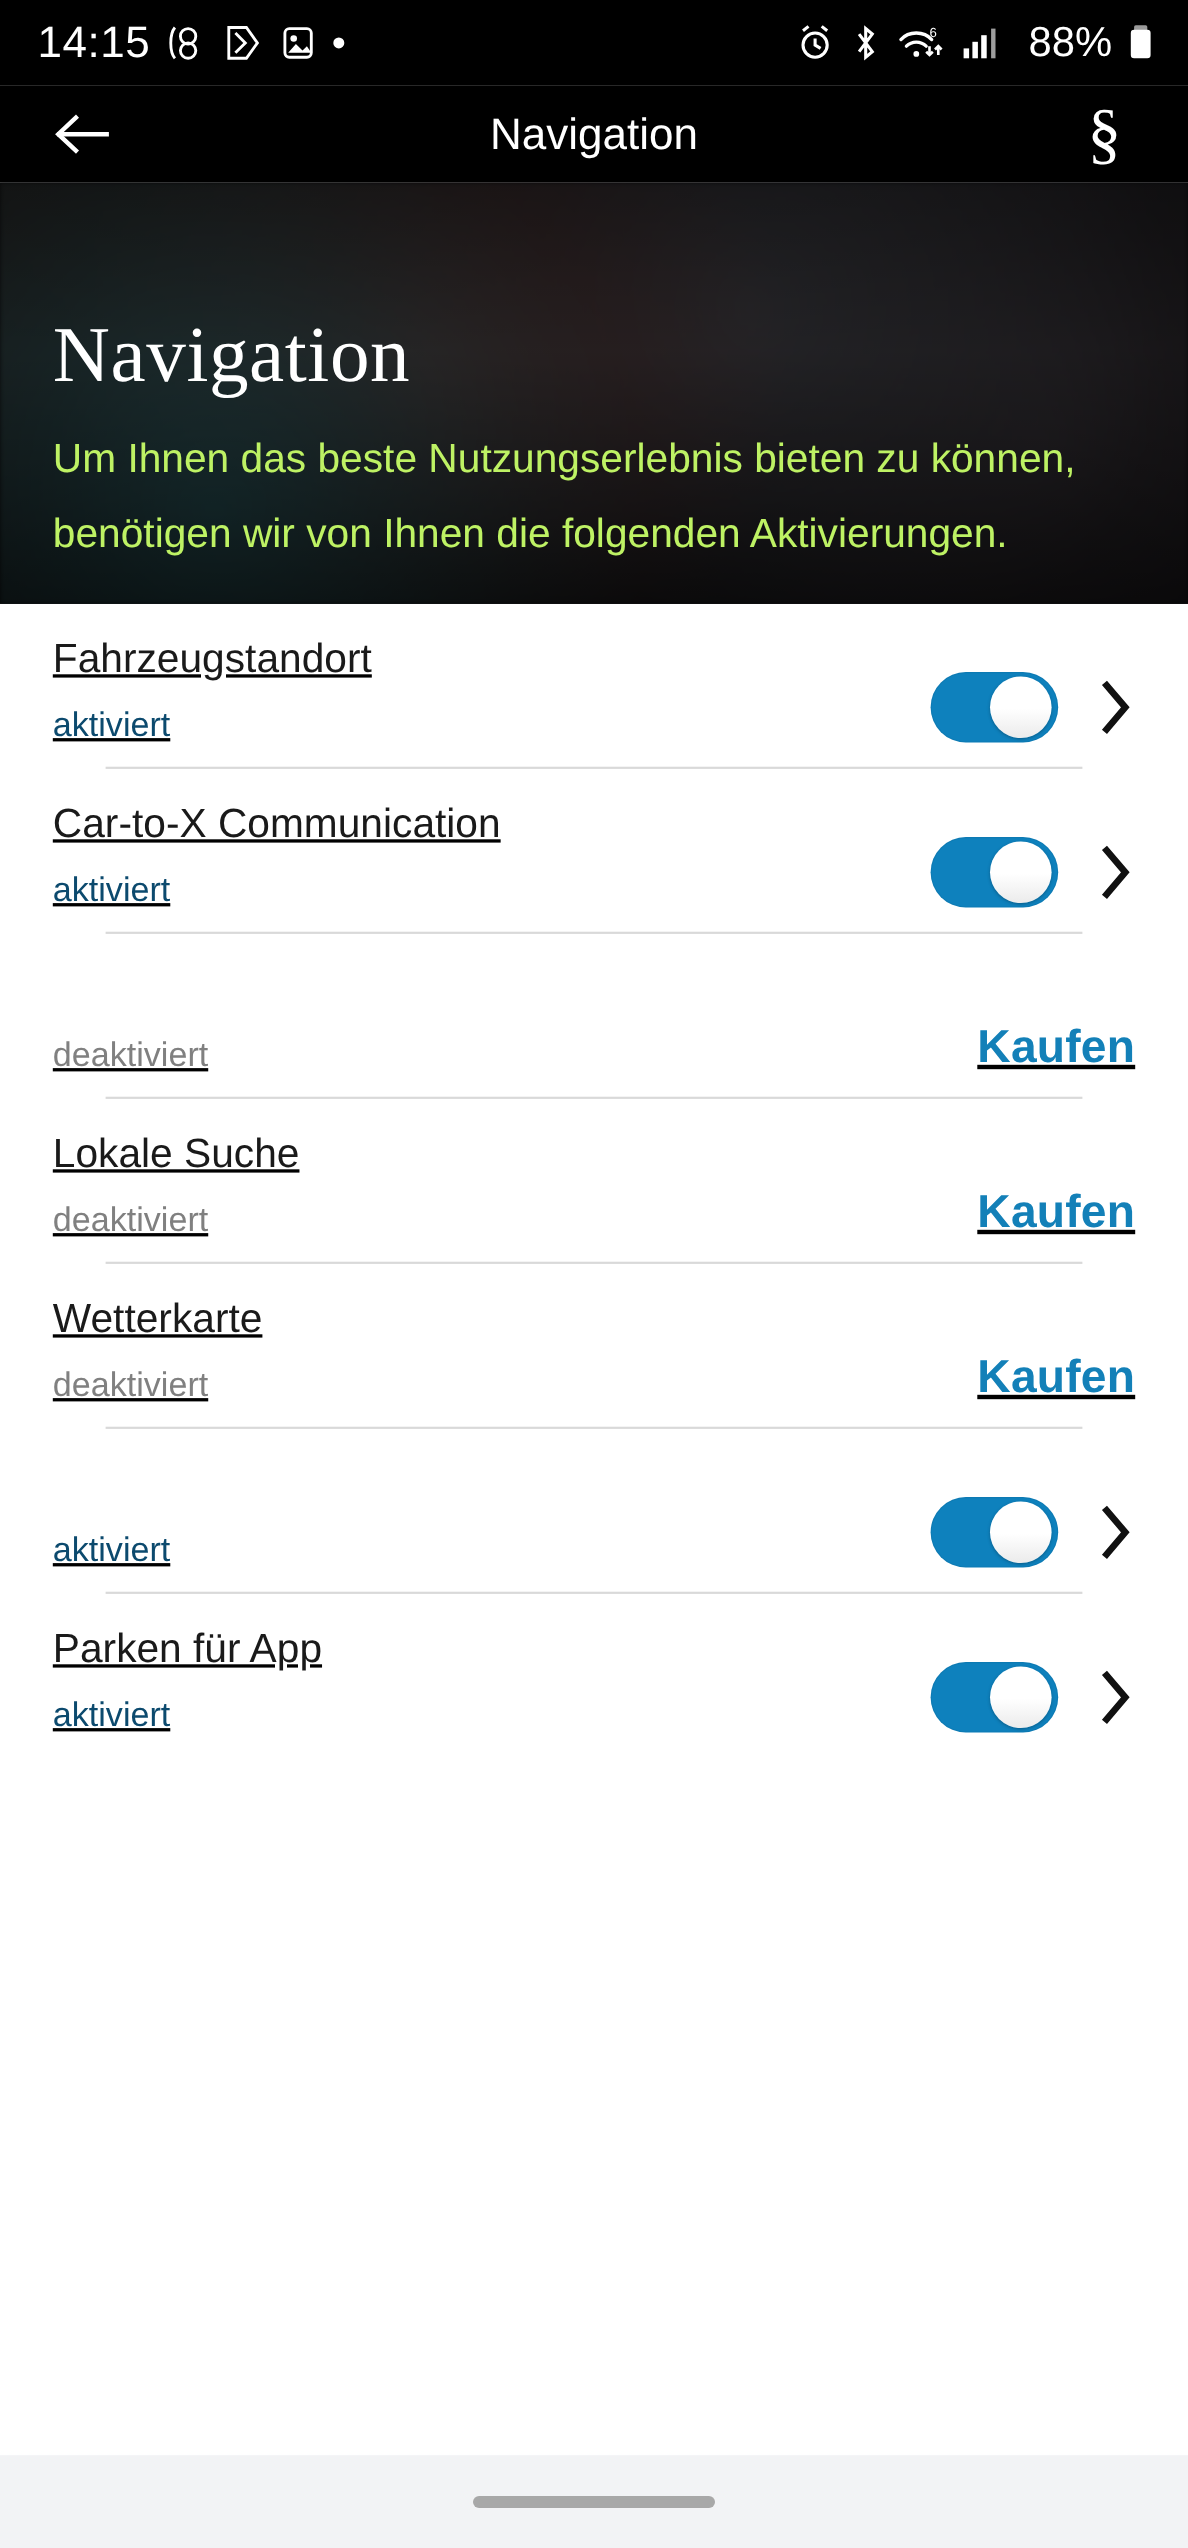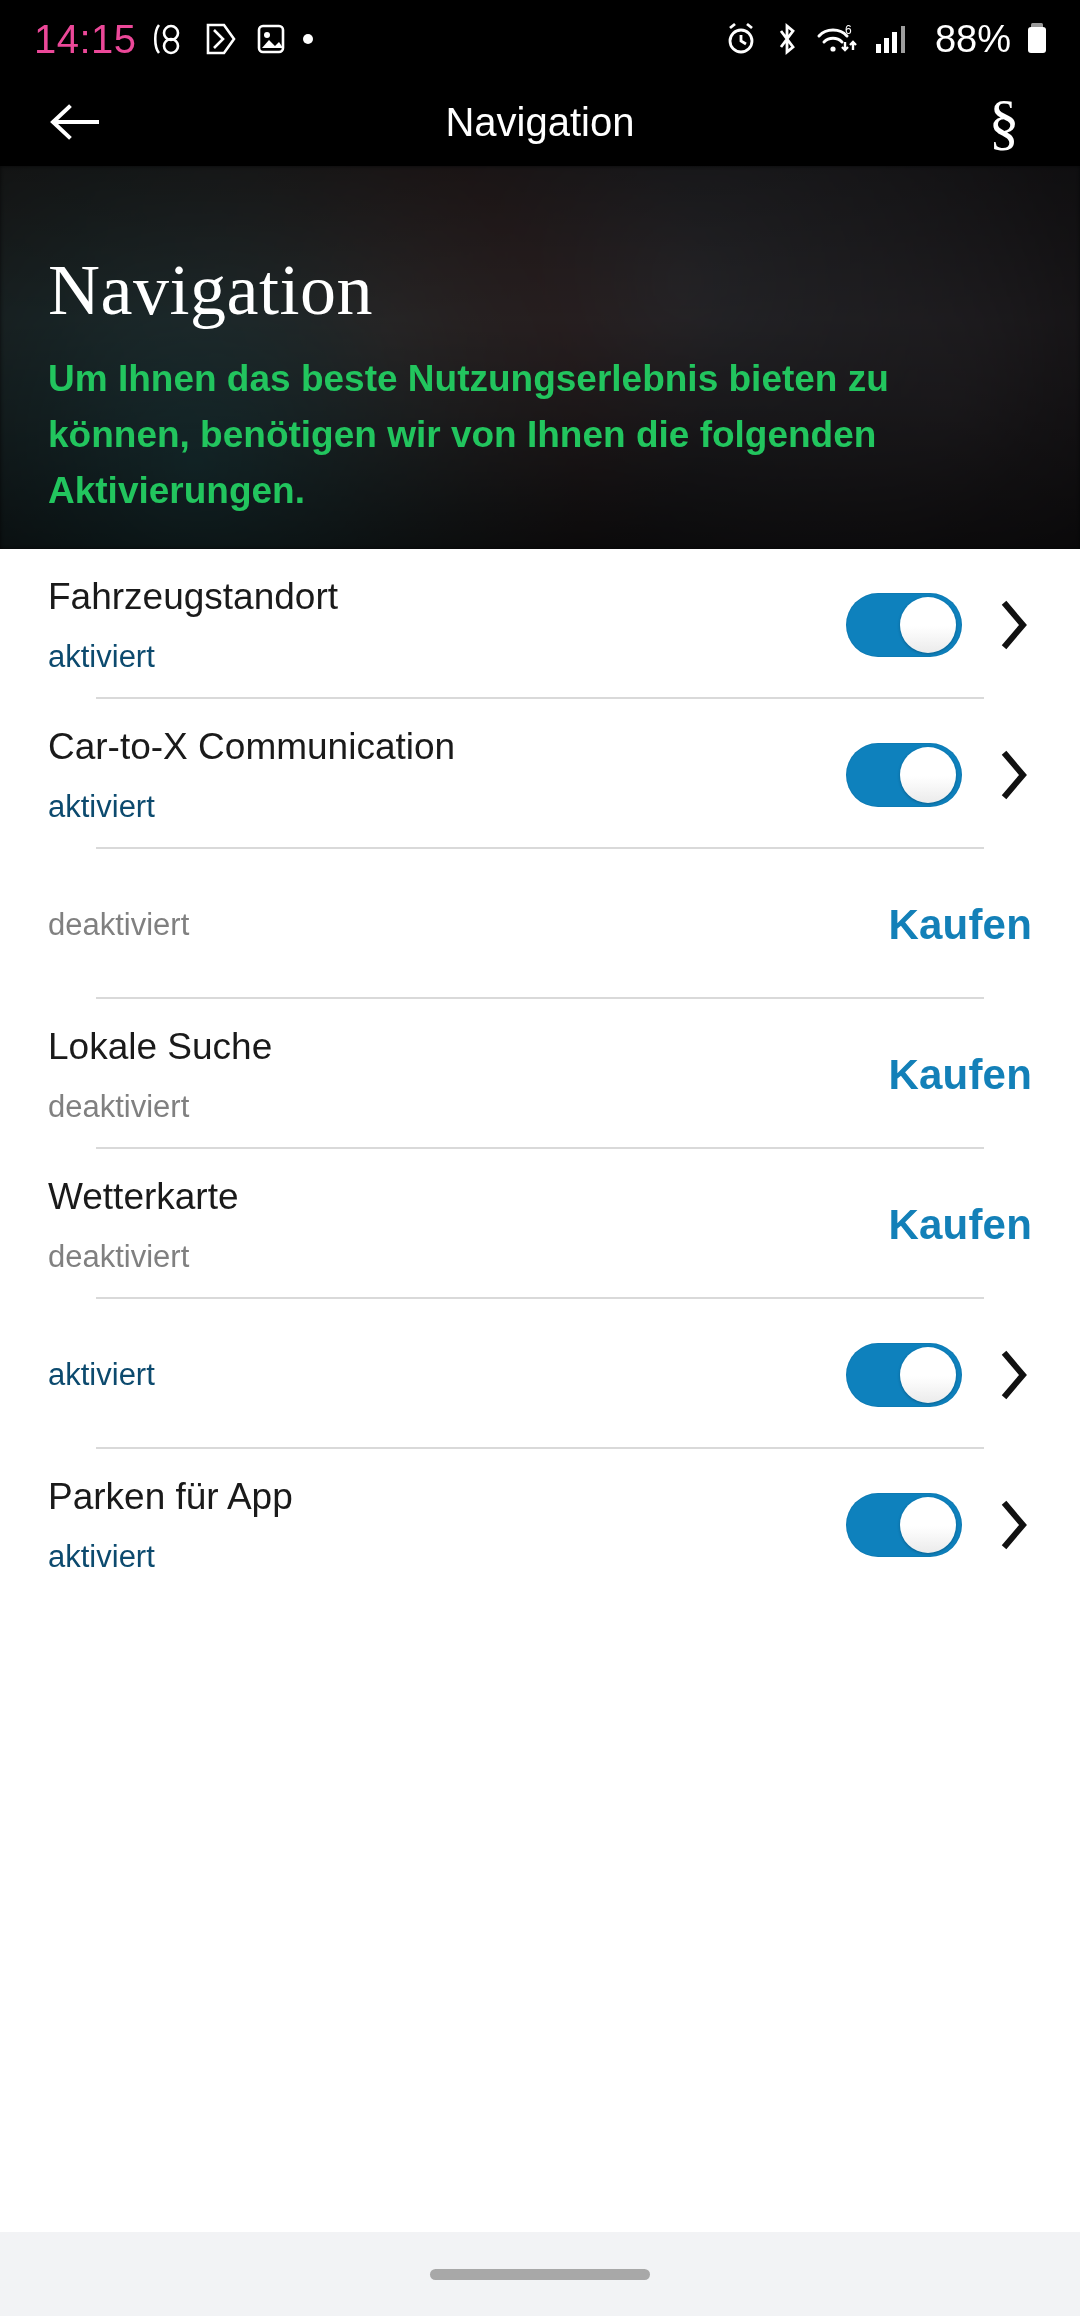--- a/index.html
+++ b/index.html
@@ -11,21 +11,21 @@
   }
   .phone { position:relative; width:1080px; height:2316px; background:#ffffff; }
 
   
   .statusbar {
     position:relative; height:78px; background:#000000;
     display:flex; align-items:center; justify-content:space-between;
     padding:0 30px 0 34px;
   }
   .sb-left { display:flex; align-items:center; gap:16px; }
-  .sb-clock { color:#ec4899; font-size:40px; letter-spacing:0.5px; font-family:"Liberation Sans", sans-serif; }
+  .sb-clock { color:#ffffff; font-size:40px; letter-spacing:0.5px; font-family:"Liberation Sans", sans-serif; }
   .sb-ic { display:inline-flex; align-items:center; justify-content:center; }
   .sb-dot { width:10px; height:10px; border-radius:50%; background:#ffffff; display:inline-block; }
   .sb-right { display:flex; align-items:center; gap:13px; }
   .sb-batt-text { color:#ffffff; font-size:38px; letter-spacing:0px; margin-left:12px; }
 
   
   .appbar {
     position:relative; height:88px; background:#000000;
     display:flex; align-items:center; justify-content:space-between;
     padding:0 38px 0 36px;
@@ -58,33 +58,33 @@
   .hero-scrim {
     position:absolute; inset:0;
     background:linear-gradient(180deg, rgba(0,0,0,0.35) 0%, rgba(0,0,0,0.15) 40%, rgba(0,0,0,0.55) 100%);
   }
   .hero-content { position:absolute; left:48px; right:60px; bottom:30px; }
   .hero-title {
     color:#ffffff; font-family:"Liberation Serif", serif;
     font-size:72px; line-height:78px; letter-spacing:0.5px; margin-bottom:22px;
   }
   .hero-sub {
-    color:#22c55e; font-size:37px; line-height:56px;
-    font-family:"Liberation Sans", sans-serif; font-weight:700;
+    color:#bef264; font-size:37px; line-height:68px;
+    font-family:"Liberation Sans", sans-serif; font-weight:400;
   }
 
   
   .list { background:#ffffff; }
   .row {
     position:relative; display:flex; align-items:stretch;
     padding:0 48px 0 48px; min-height:150px;
   }
   .row-inner {
-    flex:1; display:flex; align-items:center; justify-content:space-between;
-    padding:26px 0 24px 0; position:relative;
+    flex:1; display:flex; align-items:flex-end; justify-content:space-between;
+    padding:26px 0 24px 0; position:relative;text-decoration:underline;
   }
   .row-sep {
     position:absolute; left:48px; right:48px; bottom:0;
     height:2px; background:#d9d9d9;
   }
   .row-texts { display:flex; flex-direction:column; gap:24px; }
   .row-label { color:#1a1a1a; font-size:37px; line-height:40px; }
   .row-state { font-size:31px; line-height:32px; }
   .state-on  { color:#0c4a6e; }
   .state-off { color:#808080; }

